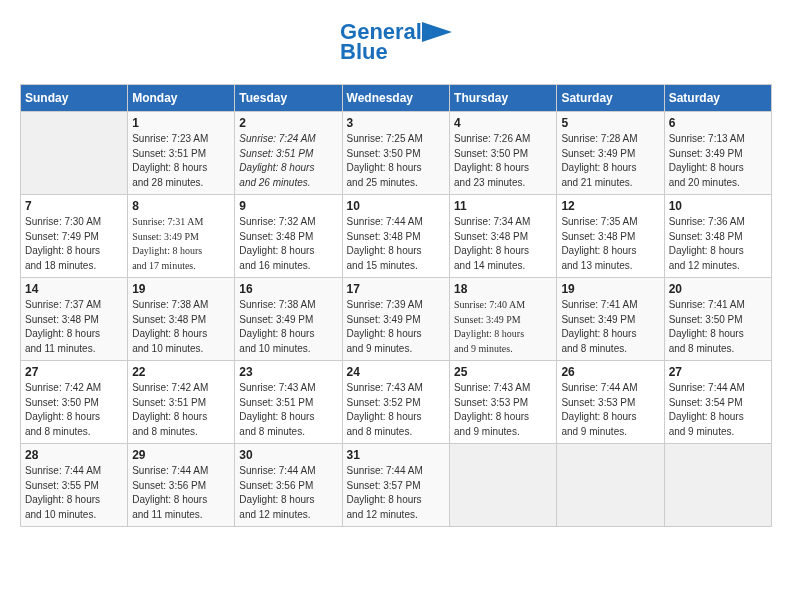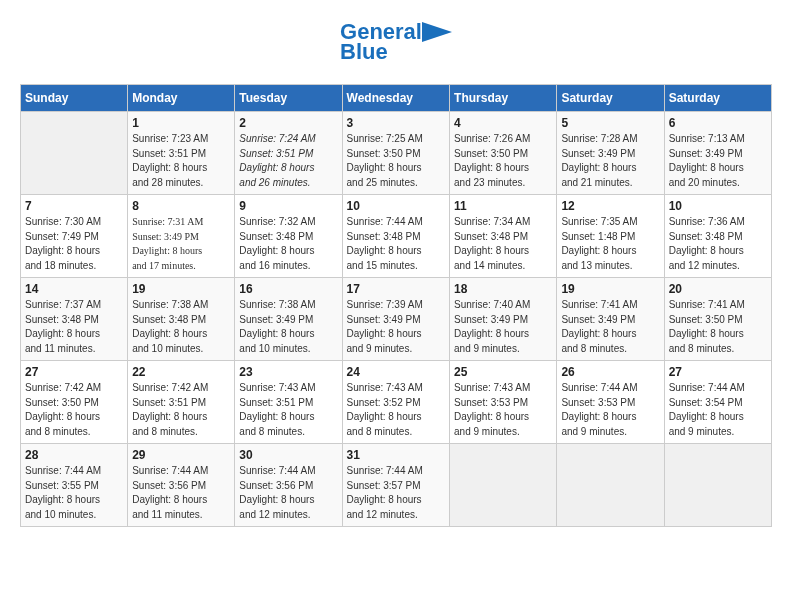--- a/index.html
+++ b/index.html
@@ -195,21 +195,21 @@
         <td>
           <span class="day-num">11</span>
           <div class="cell-info" style="white-space: pre-line;">Sunrise: 7:34 AM
 Sunset: 3:48 PM
 Daylight: 8 hours
 and 14 minutes.</div>
         </td>
         <td>
           <span class="day-num">12</span>
           <div class="cell-info" style="white-space: pre-line;">Sunrise: 7:35 AM
-Sunset: 1:48 PM
+Sunset: 3:48 PM
 Daylight: 8 hours
 and 13 minutes.</div>
         </td>
         <td>
           <span class="day-num">10</span>
           <div class="cell-info" style="white-space: pre-line;">Sunrise: 7:36 AM
 Sunset: 3:48 PM
 Daylight: 8 hours
 and 12 minutes.</div>
         </td>
@@ -238,21 +238,21 @@
         </td>
         <td>
           <span class="day-num">17</span>
           <div class="cell-info" style="white-space: pre-line;">Sunrise: 7:39 AM
 Sunset: 3:49 PM
 Daylight: 8 hours
 and 9 minutes.</div>
         </td>
         <td>
           <span class="day-num">18</span>
-          <div class="cell-info" style="white-space: pre-line;">Sunrise: 7:40 AM
+          <div class="cell-info" style="white-space: pre-line; font-family: Liberation Serif, serif;">Sunrise: 7:40 AM
 Sunset: 3:49 PM
 Daylight: 8 hours
 and 9 minutes.</div>
         </td>
         <td>
           <span class="day-num">19</span>
           <div class="cell-info" style="white-space: pre-line;">Sunrise: 7:41 AM
 Sunset: 3:49 PM
 Daylight: 8 hours
 and 8 minutes.</div>

